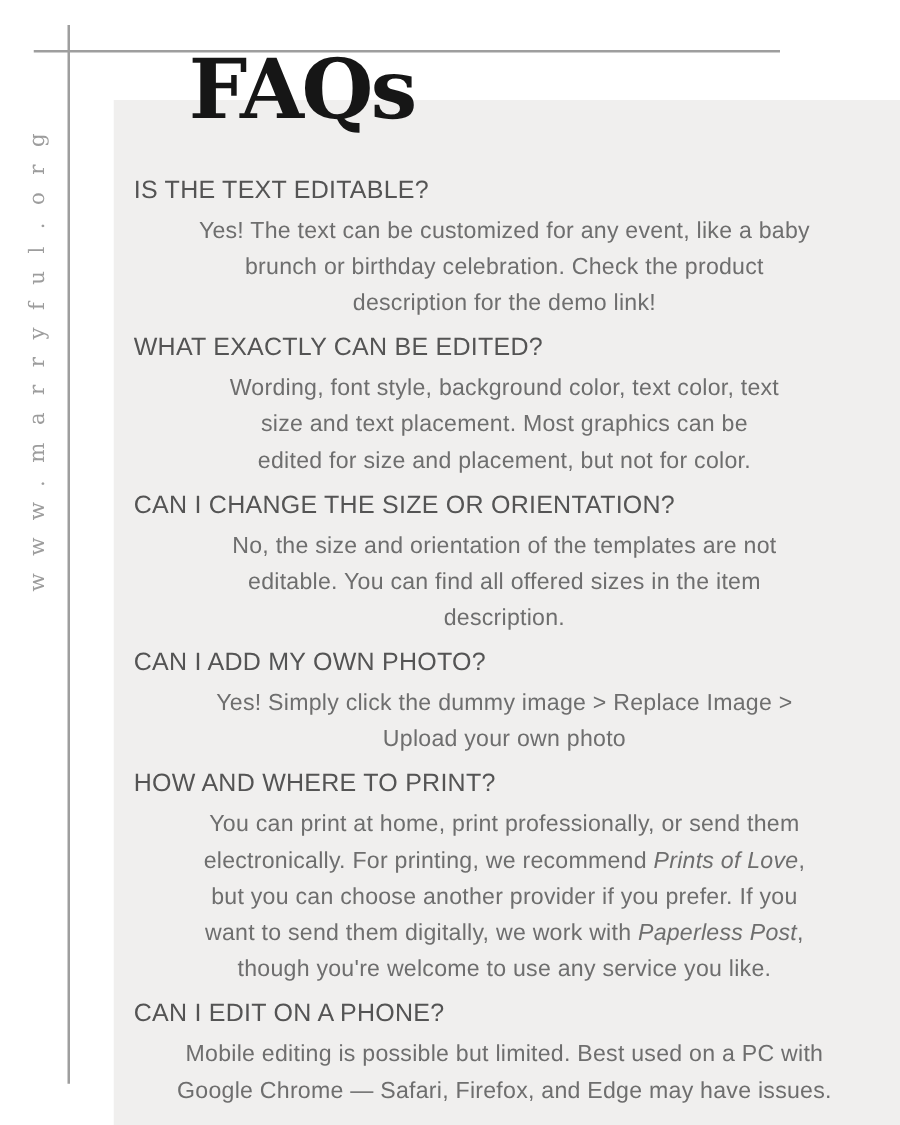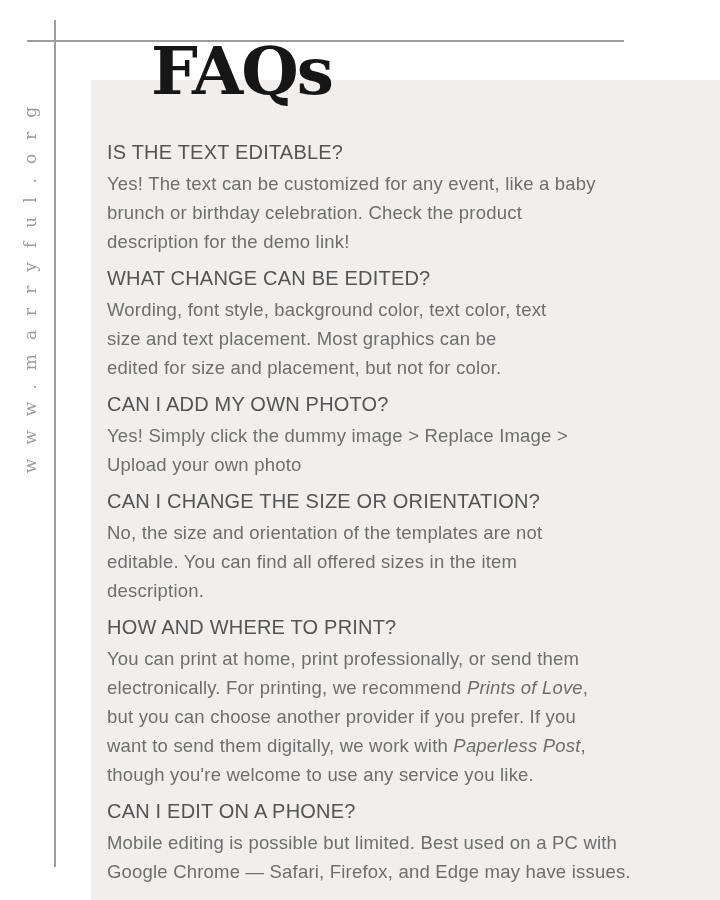--- a/index.html
+++ b/index.html
@@ -33,21 +33,21 @@
     font-family:"DejaVu Serif", serif;font-weight:bold;
     font-size:66px;line-height:1;letter-spacing:-2px;color:var(--title);margin-left:48px;
   }
   .faq-section{margin:0 0 9px 0;}
   .faq-heading{
     font-size:20px;line-height:26px;font-weight:normal;
     letter-spacing:0.2px;color:var(--head);margin-bottom:4px;
   }
   .faq-body{
     font-size:18.5px;line-height:29px;letter-spacing:0.2px;
-    color:var(--body);white-space:pre;
+    color:var(--body);white-space:pre;text-align:center;
   }
   .faq-body em{font-style:italic;}
 </style>
 </head>
 <body>
 
 <div class="accent-line vertical"></div>
 <div class="accent-line horizontal"></div>
 
 <div class="vertical-site-text">www.marryful.org</div>
@@ -55,37 +55,37 @@
 <div class="content-panel">
   <div>
   <section class="faq-section">
     <h3 class="faq-heading">IS THE TEXT EDITABLE?</h3>
     <p class="faq-body"><span>Yes! The text can be customized for any event, like a baby
 brunch or birthday celebration. Check the product
 description for the demo link!</span></p>
   </section>
 
   <section class="faq-section">
-    <h3 class="faq-heading">WHAT CHANGE CAN BE EDITED?</h3>
+    <h3 class="faq-heading">WHAT EXACTLY CAN BE EDITED?</h3>
     <p class="faq-body"><span>Wording, font style, background color, text color, text
 size and text placement. Most graphics can be
 edited for size and placement, but not for color.</span></p>
-  </section>
-
-  <section class="faq-section">
-    <h3 class="faq-heading">CAN I ADD MY OWN PHOTO?</h3>
-    <p class="faq-body"><span>Yes! Simply click the dummy image &gt; Replace Image &gt;
-Upload your own photo</span></p>
   </section>
 
   <section class="faq-section">
     <h3 class="faq-heading">CAN I CHANGE THE SIZE OR ORIENTATION?</h3>
     <p class="faq-body"><span>No, the size and orientation of the templates are not
 editable. You can find all offered sizes in the item
 description.</span></p>
+  </section>
+
+  <section class="faq-section">
+    <h3 class="faq-heading">CAN I ADD MY OWN PHOTO?</h3>
+    <p class="faq-body"><span>Yes! Simply click the dummy image &gt; Replace Image &gt;
+Upload your own photo</span></p>
   </section>
 
   <section class="faq-section">
     <h3 class="faq-heading">HOW AND WHERE TO PRINT?</h3>
     <p class="faq-body"><span>You can print at home, print professionally, or send them
 electronically. For printing, we recommend </span><em>Prints of Love</em><span>,
 but you can choose another provider if you prefer. If you
 want to send them digitally, we work with </span><em>Paperless Post</em><span>,
 though you're welcome to use any service you like.</span></p>
   </section>

